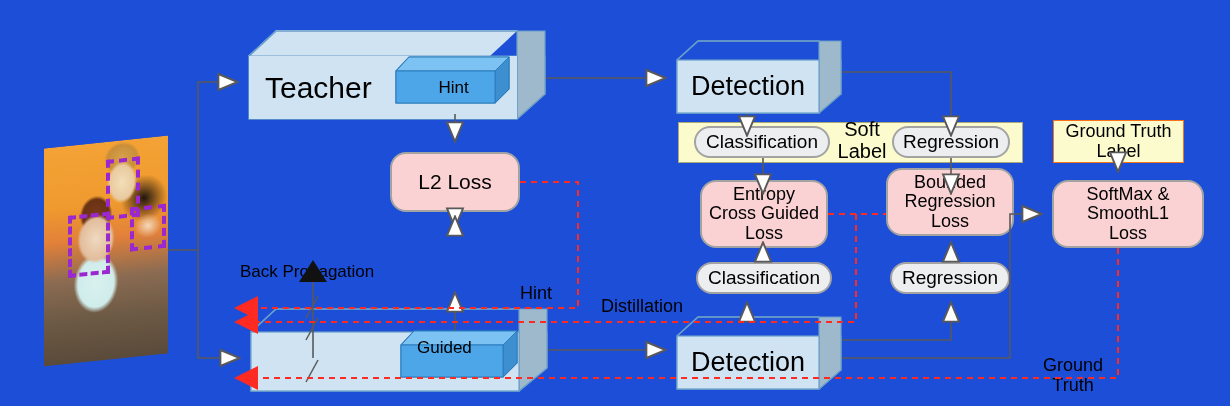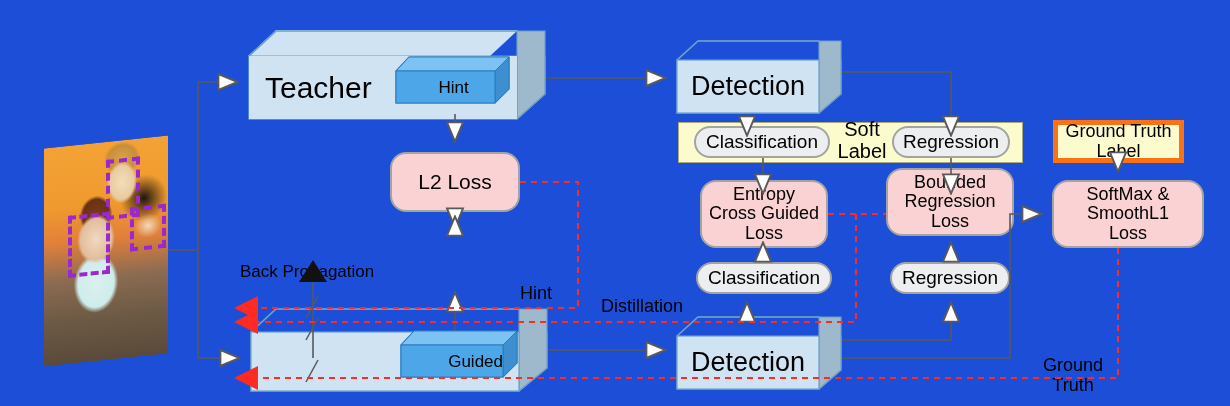--- a/index.html
+++ b/index.html
@@ -35,21 +35,21 @@
 
   
   .rbox{
     position:absolute;box-sizing:border-box;border-radius:16px;
     border:2px solid #a3a3a3;display:flex;align-items:center;
     justify-content:center;text-align:center;line-height:1.06;
   }
   .rbox.pink{background:#fbd2d4;}
   .rbox.gray{background:#eceef0;}
   .sqbox{
-    position:absolute;box-sizing:border-box;border:5px solid #f97316;
+    position:absolute;box-sizing:border-box;border:1px solid #f97316;
     background:#fbfbce;display:flex;align-items:center;justify-content:center;
     text-align:center;line-height:1.1;
   }
   .yellowpanel{
     position:absolute;box-sizing:border-box;border:1px solid #a9a97a;
     background:#fbfbce;
   }
 
   .t18{font-size:18px;color:#000;}
   .t19{font-size:19px;color:#000;}
@@ -122,21 +122,21 @@
       <line x1="26" y1="1" x2="1" y2="24" stroke="#6a9ec9" stroke-width="1.2"></line>
       <line x1="26" y1="1" x2="269" y2="1" stroke="#6a9ec9" stroke-width="1.2"></line>
     </svg>
     <div class="blk" style="left:150px;top:22px;width:118px;height:48px;">
       <svg style="position:absolute;left:0;top:0;width:118px;height:48px;">
         <polygon points="14,1 117,1 117,33 103,47 1,47 1,15" fill="none" stroke="#2a7cbd" stroke-width="1.2"></polygon>
         <polygon points="103,15 117,1 117,33 103,47" fill="#3d8fcf" stroke="#2a7cbd" stroke-width="1"></polygon>
         <polygon points="14,1 117,1 103,15 1,15" fill="#7cc2f2" stroke="#2a7cbd" stroke-width="1"></polygon>
         <rect x="1" y="15" width="102" height="32" fill="#4da6e8" stroke="#2a7cbd" stroke-width="1"></rect>
       </svg>
-      <div class="face" style="left:1px;bottom:1px;width:102px;height:32px;border:none;background:transparent;justify-content:flex-end;">
+      <div class="face" style="left:1px;bottom:15px;width:102px;height:32px;border:none;background:transparent;justify-content:flex-start;">
         <span class="lbl">Guided</span>
       </div>
     </div>
   </div>
 
 
   <div class="rbox pink" style="left:390px;top:152px;width:130px;height:60px;">
     <span class="t21">L2 Loss</span>
   </div>
 

